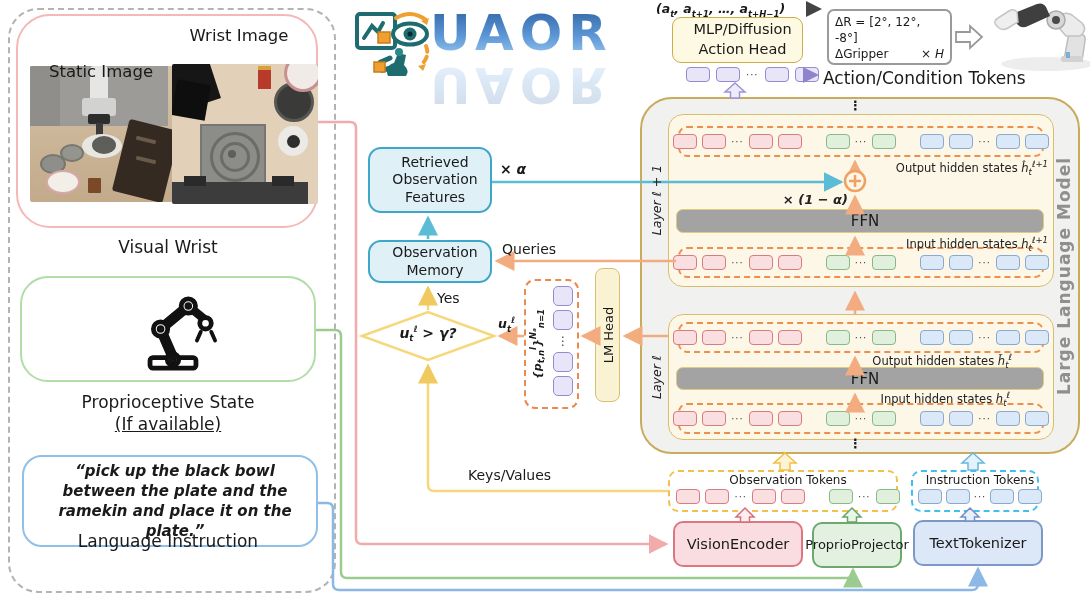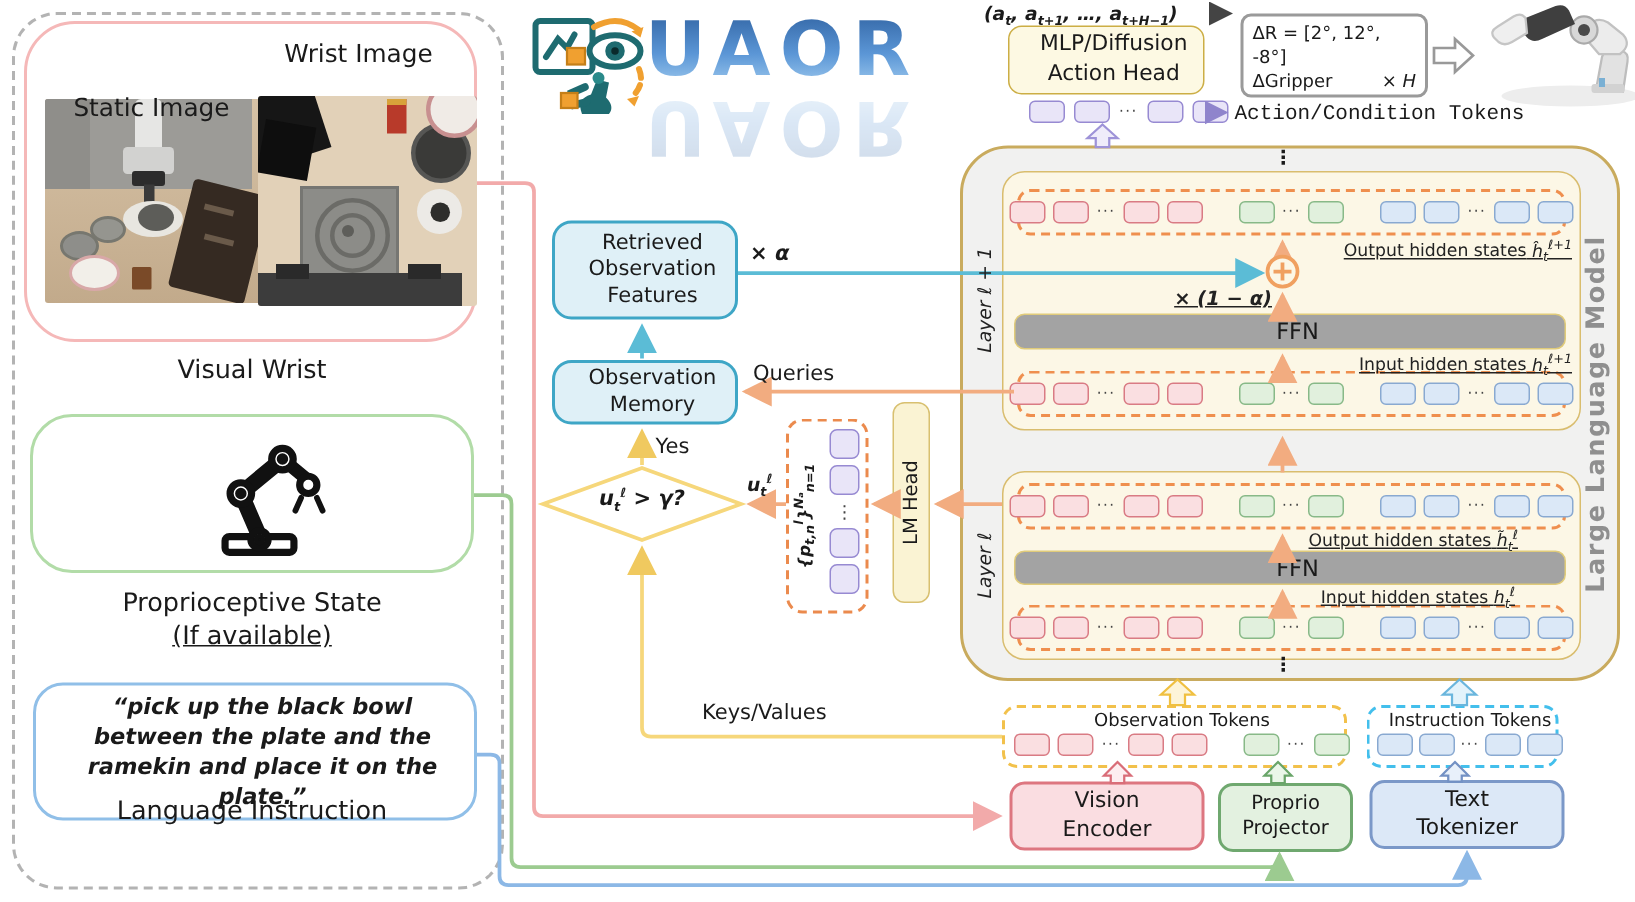--- a/index.html
+++ b/index.html
@@ -32,33 +32,33 @@
   .delta-box{left:827px;top:9px;width:125px;height:56px;border:2px solid #9a9a9a;border-radius:7px;background:#fff;
            box-sizing:border-box;font-size:12px;padding:3px 6px;line-height:1.35;}
   .formula{font-size:12.5px;font-weight:bold;font-style:italic;}
   
   .cyanbox{background:#dff0f7;border:2px solid #3ea6c6;border-radius:13px;box-sizing:border-box;font-size:14px;line-height:1.25;}
   
   .llm-box{left:640px;top:97px;width:440px;height:357px;background:#f1f1f0;border:2px solid #c9ab5e;border-radius:32px;box-sizing:border-box;}
   .layer-box{background:#fcf7e6;border:1.5px solid #d9bd6e;border-radius:15px;box-sizing:border-box;position:absolute;}
   .row-dash{position:absolute;border:2px dashed #ef8f4e;border-radius:9px;box-sizing:border-box;display:flex;align-items:center;justify-content:center;gap:5px;padding:0 6px;}
   .ffn{position:absolute;background:#a3a3a3;border:1.5px solid #e0cb7a;border-radius:7px;box-sizing:border-box;font-size:15px;}
-  .hidlab{font-size:11.5px;text-align:right;color:#222;text-decoration:underline;}
+  .hidlab{font-size:11.5px;text-align:right;color:#222;}
   .tok{display:inline-block;width:24px;height:15px;border-radius:4px;border:1.5px solid;box-sizing:border-box;flex:0 0 auto;}
   .tok-red{background:#fadfe1;border-color:#d97b84;}
   .tok-green{background:#e1f0dd;border-color:#88b988;}
   .tok-blue{background:#dbe8f7;border-color:#89a9d1;}
   .tok-purple{background:#e9e5f8;border-color:#978ad2;}
   .tdots{font-size:10px;color:#444;letter-spacing:1px;flex:0 0 auto;line-height:15px;}
   .tvdots{font-size:12px;color:#444;text-align:center;}
   .tgap{width:14px;flex:0 0 auto;}
   .obs-dash{left:668px;top:470px;width:230px;height:42px;border:2.5px dashed #f2c14b;border-radius:10px;box-sizing:border-box;}
   .instr-dash{left:911px;top:470px;width:128px;height:42px;border:2.5px dashed #43bfec;border-radius:10px;box-sizing:border-box;}
   .tokhead{font-size:12px;text-align:center;margin-top:1px;}
-  .encbox{position:absolute;border-radius:10px;box-sizing:border-box;display:flex;flex-direction:column;align-items:center;justify-content:center;font-size:14.5px;line-height:1.3;z-index:2;}
+  .encbox{position:absolute;border-radius:10px;box-sizing:border-box;display:flex;flex-direction:row;align-items:center;justify-content:center;font-size:14.5px;line-height:1.3;z-index:2;}
   .vision{left:673px;top:521px;width:130px;height:46px;background:#fadde1;border:2px solid #dd7680;}
   .proprioP{left:812px;top:522px;width:90px;height:46px;background:#e3f1e0;border:2px solid #6fa86f;font-size:13px;}
   .texttok{left:913px;top:520px;width:130px;height:46px;background:#dce8f7;border:2px solid #7b98c8;}
   .lmhead{left:595px;top:268px;width:25px;height:134px;background:#faf3d3;border:1.5px solid #d8c070;border-radius:8px;box-sizing:border-box;}
   .p-dash{left:524px;top:279px;width:55px;height:130px;border:2px dashed #eb8a4d;border-radius:11px;box-sizing:border-box;}
   .p-col{position:absolute;right:4px;top:5px;display:flex;flex-direction:column;align-items:center;gap:4px;}
   .p-col .tok{width:20px;height:20px;border-radius:5px;}
   #wires{position:absolute;left:0;top:0;z-index:5;pointer-events:none;}
   .llmname{font-size:17px;font-weight:bold;color:#8f8f8f;letter-spacing:1px;}
   .layerlab{font-size:12.5px;font-style:italic;color:#222;}
@@ -188,21 +188,21 @@
   </svg>
 </div>
 
 <div class="abs" style="left:676px;top:66px;width:130px;height:17px;display:flex;align-items:center;gap:6px;">
     <span class="tok tok-purple"></span>
     <span class="tok tok-purple"></span>
     <span class="tdots">···</span>
     <span class="tok tok-purple"></span>
     <span class="tok tok-purple"></span>
   </div>
-<div class="lab" style="left:823px;top:68px;font-size:14px;font-family:Liberation Mono, monospace;">Action/Condition Tokens</div>
+<div class="lab" style="left:823px;top:68px;font-size:17px;">Action/Condition Tokens</div>
 
 <div class="abs cyanbox ctr" style="left:368px;top:147px;width:124px;height:66px;">
   <div>
       <div>Retrieved</div>
       <div>Observation</div>
       <div>Features</div>
     </div>
 </div>
 <div class="abs cyanbox ctr" style="left:368px;top:240px;width:124px;height:43px;">
   <div>

